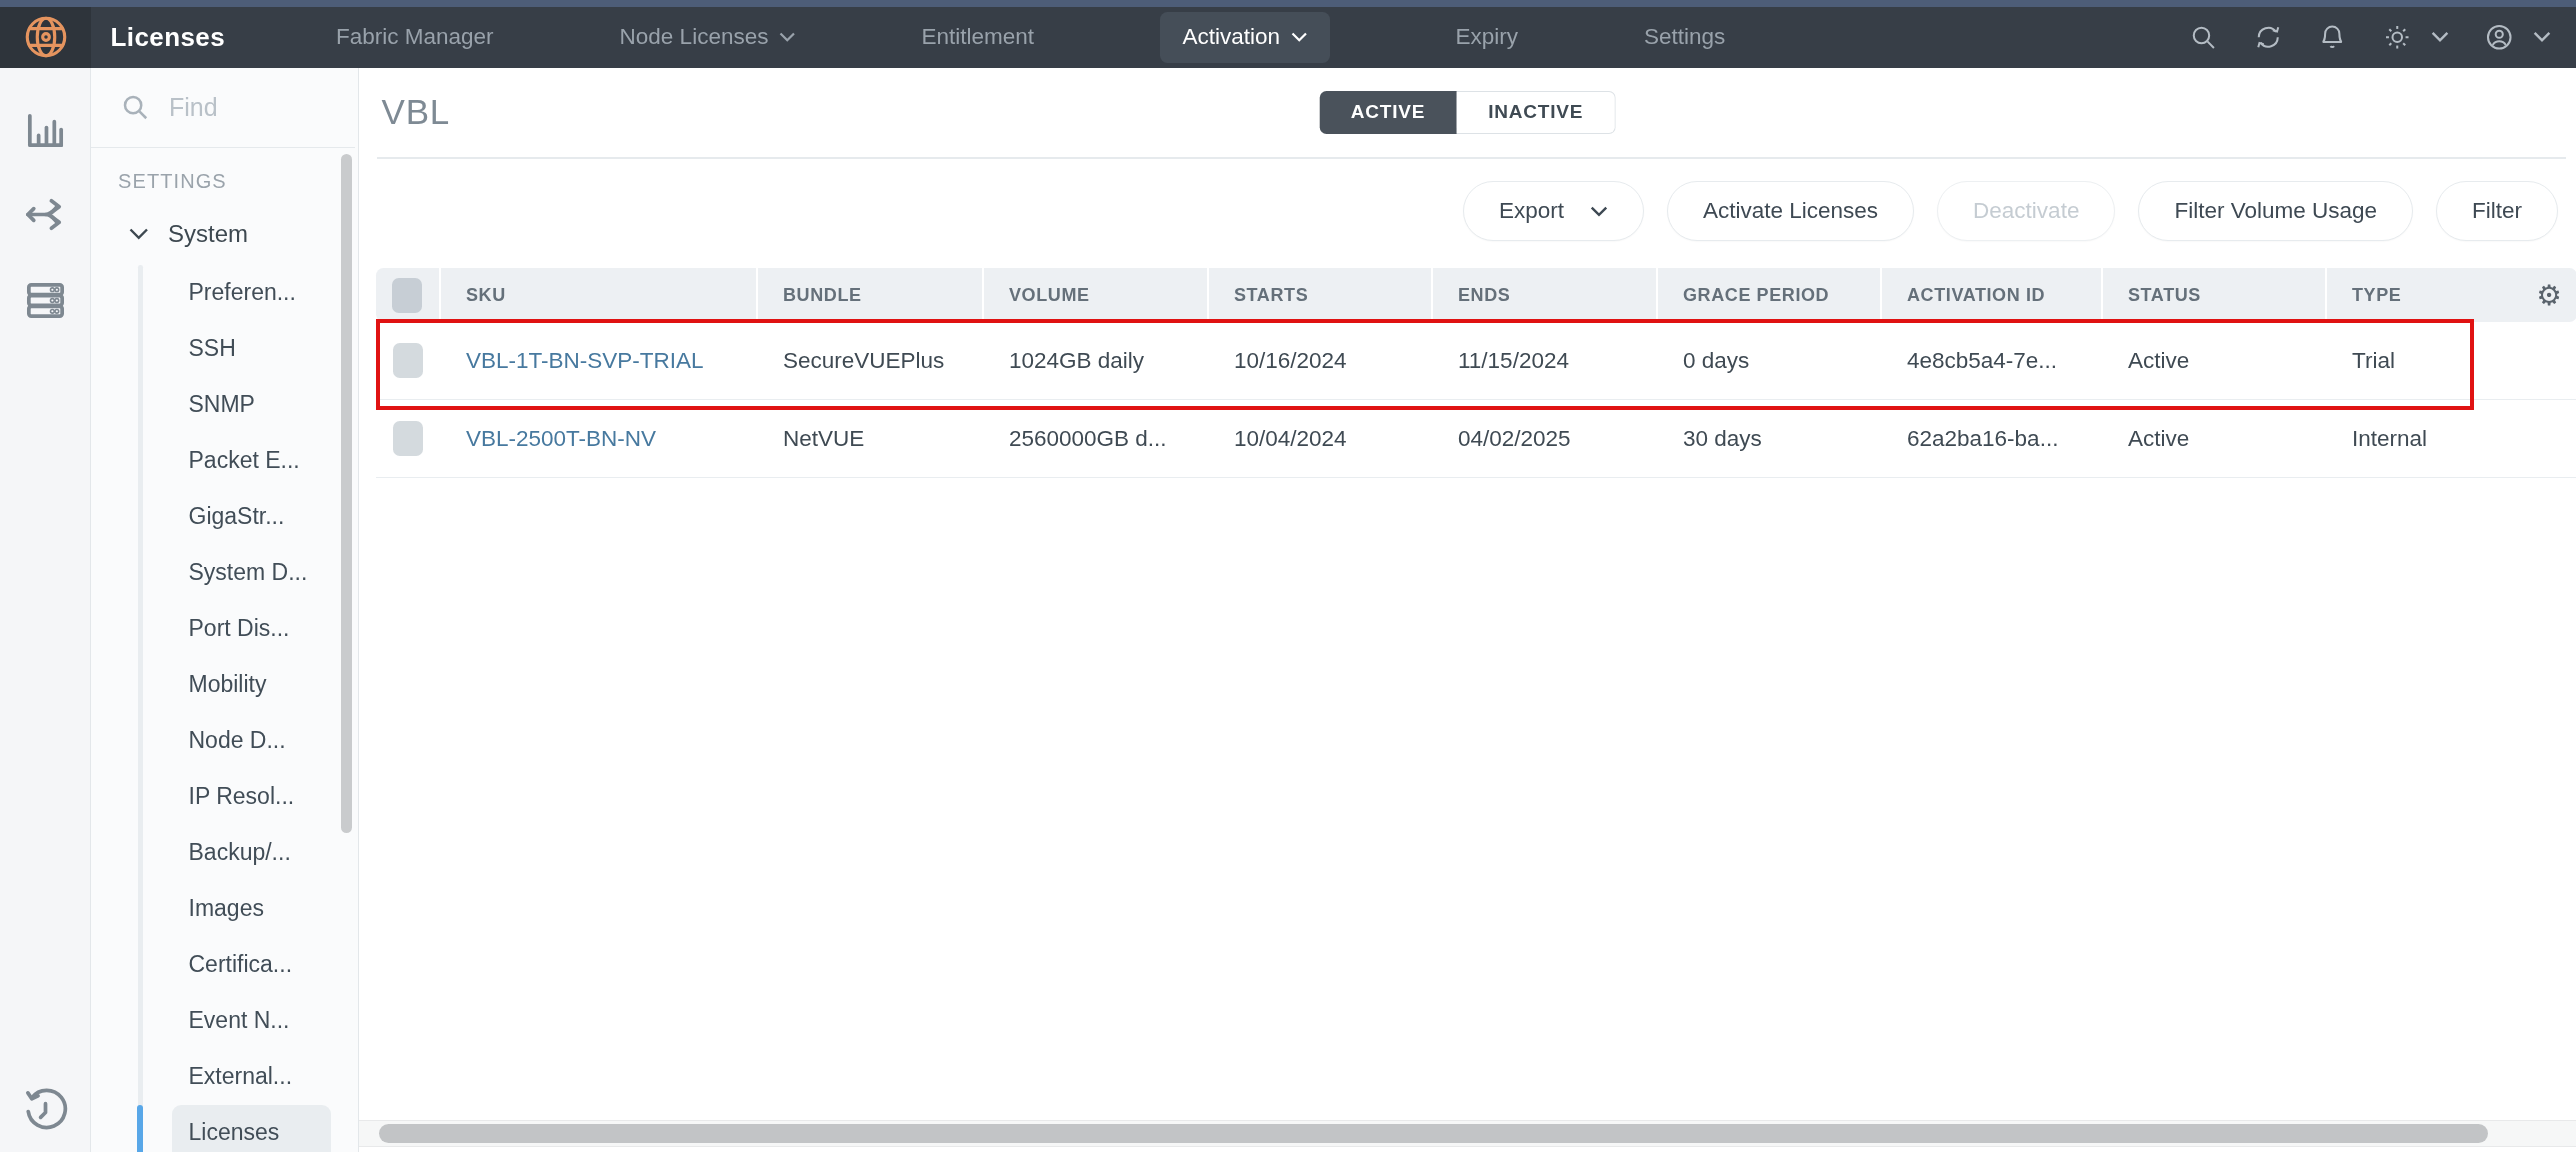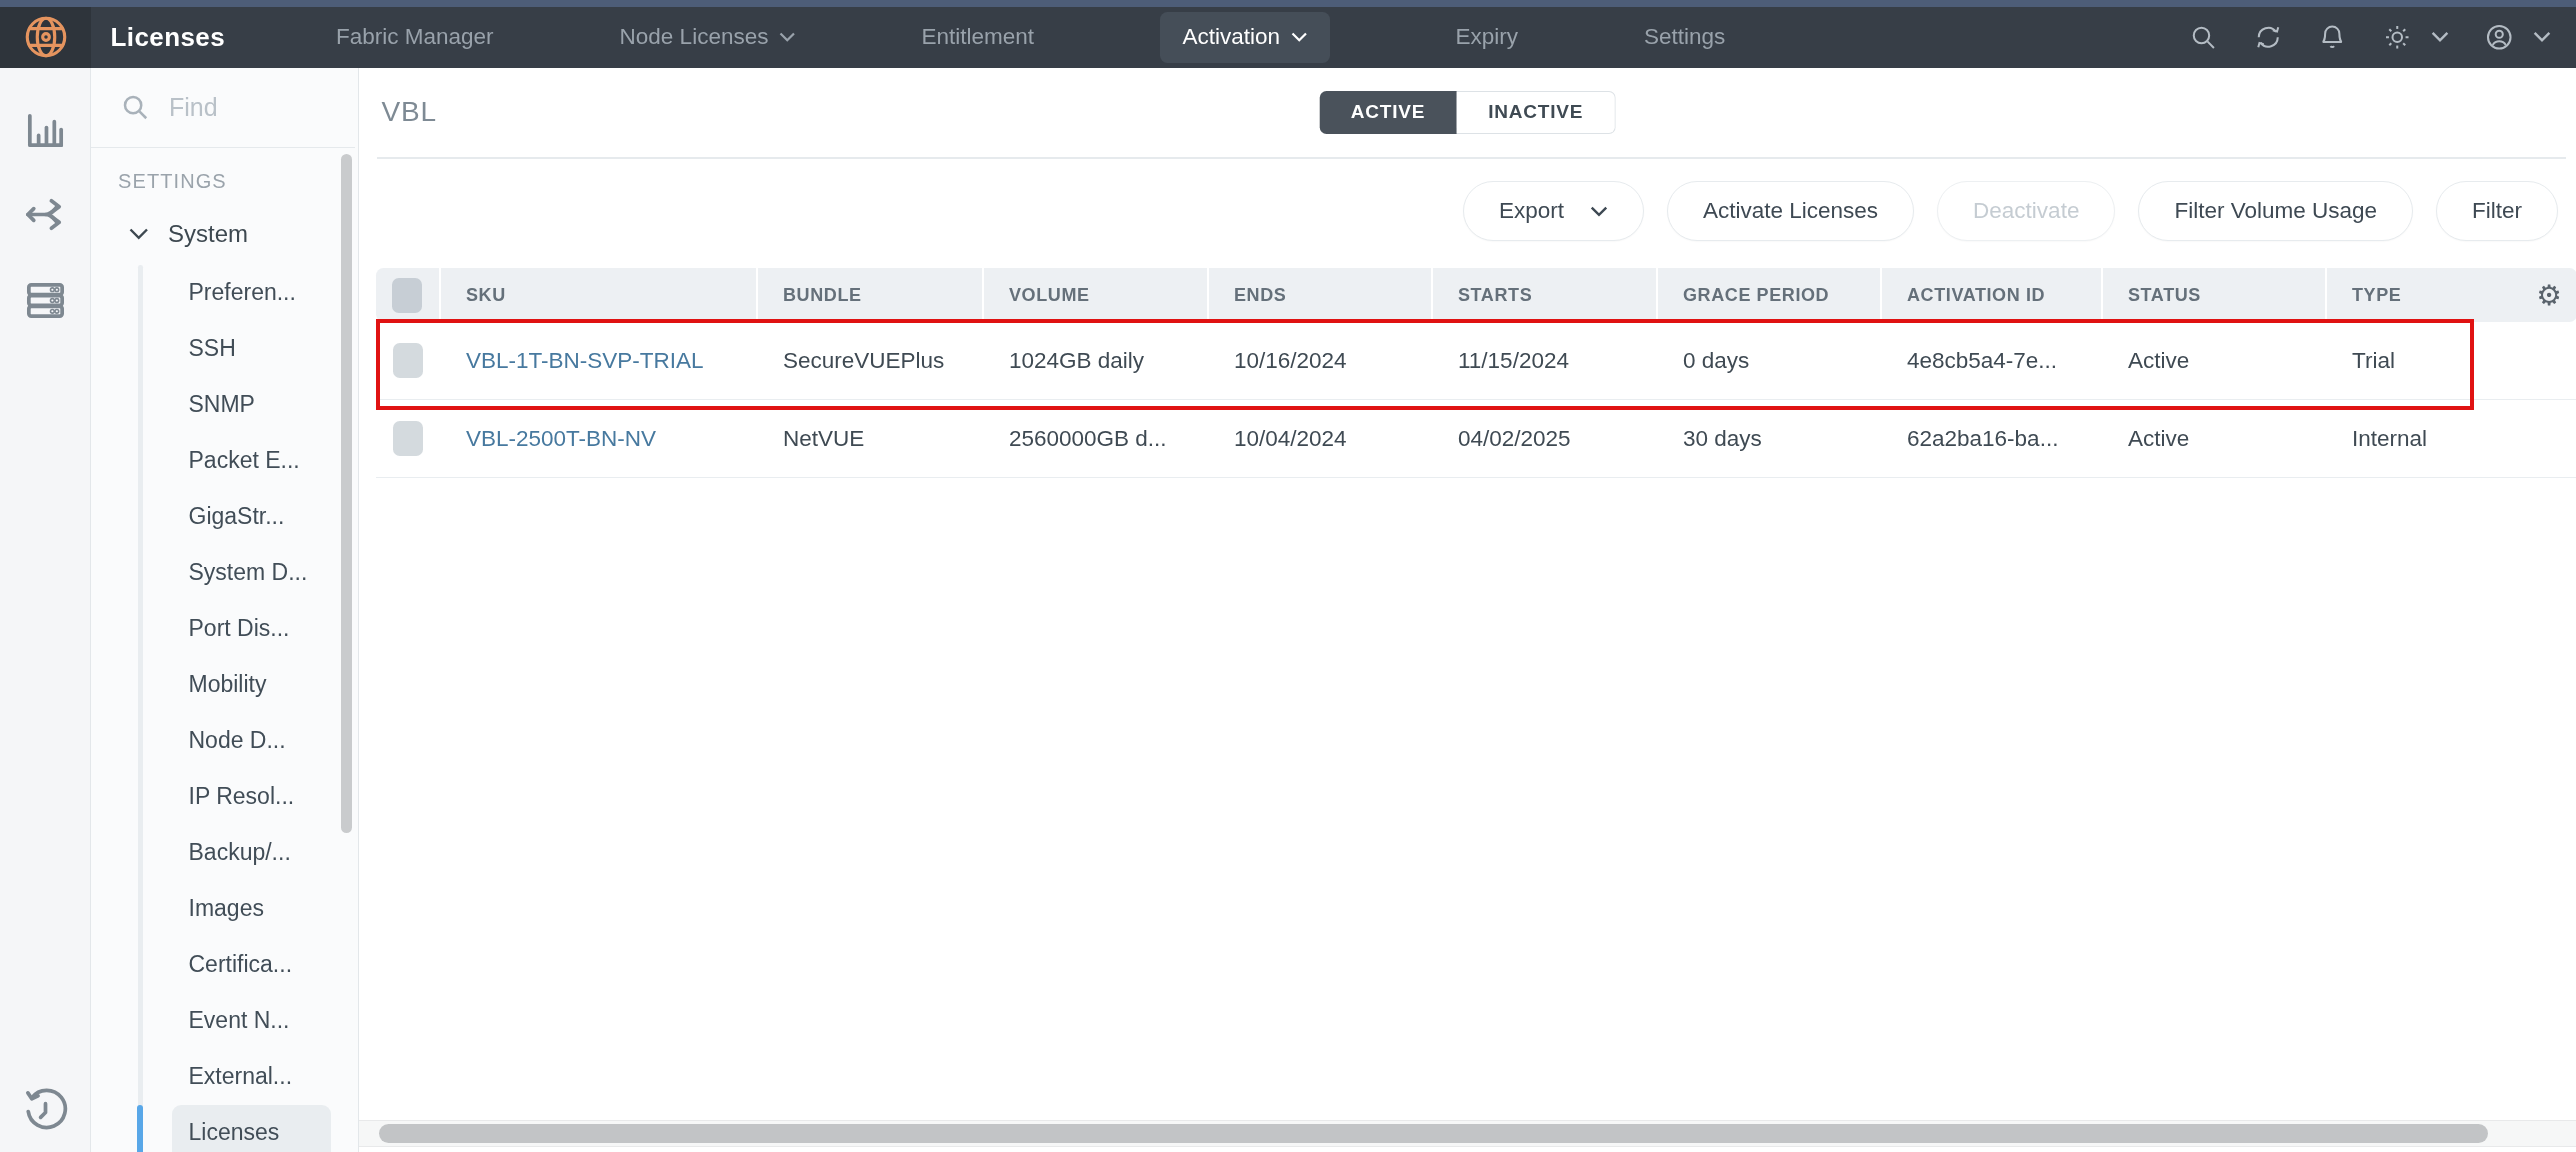--- a/index.html
+++ b/index.html
@@ -45,21 +45,21 @@
   .items-wrap { position:relative; margin-top:16.5px; }
   .guide { position:absolute; left:47px; top:0; bottom:-30px; width:4.5px; background:#e9edf0; border-radius:2.3px; }
   .side-item { height:56px; display:flex; align-items:center; margin:0 27px 0 81px; padding-left:16.5px; font-size:23px; color:#414d57; cursor:pointer; border-radius:9px; position:relative; white-space:nowrap; }
   .side-item.selected { background:#e9edf0; }
   .side-item.selected::before { content:''; position:absolute; left:-35px; top:0; width:6px; height:56px; background:var(--accent); border-radius:3px; }
   .side-scrollthumb { position:absolute; right:6px; top:86px; width:11.3px; height:679px; background:#c9cbcd; border-radius:6px; cursor:pointer; }
 
   
   .main { flex:1; position:relative; background:#fff; min-width:0; }
   .title-row { height:89px; position:relative; display:flex; align-items:center; }
-  .page-title { margin-left:22.5px; font-size:28px; color:#7e8a94; letter-spacing:0.8px; }
+  .page-title { margin-left:22.5px; font-size:35px; color:#7e8a94; letter-spacing:0.8px; }
   .toggle { position:absolute; left:50%; transform:translateX(-50%); top:23px; display:flex; height:43px; cursor:pointer; }
   .tg { font-size:19px; font-weight:bold; letter-spacing:0.8px; display:flex; align-items:center; padding:0 31.5px; }
   .tg.on { background:#4a525b; color:#fff; border-radius:6.8px 0 0 6.8px; }
   .tg.off { background:#fff; color:#3f4a53; border:1.5px solid #dde2e6; border-left:none; border-radius:0 6.8px 6.8px 0; }
   .rule { border-bottom:2.3px solid #e6eaed; margin:0 10.5px 0 18px; }
   .actions-row { display:flex; justify-content:flex-end; align-items:center; gap:23px; margin-top:22.5px; padding-right:18px; }
   .btn { height:60px; background:#fff; border:1.5px solid #e7ebee; border-radius:30px; font-size:22.5px; color:#3e4953;
          display:flex; align-items:center; gap:26px; padding:0 35px; cursor:pointer; font-family:inherit; box-shadow:0 0.8px 1.5px rgba(0,0,0,0.03); white-space:nowrap; }
   .btn svg { width:18px; height:11.3px; stroke:#3e4953; stroke-width:3; fill:none; }
   .btn.disabled { color:#c5ccd2; border-color:#edf0f2; cursor:default; }
@@ -316,22 +316,22 @@
       </div>
 
       <div class="table">
         <div class="trow thead">
           <div>
               <div class="cb"></div>
             </div>
           <div>SKU</div>
           <div>BUNDLE</div>
           <div>VOLUME</div>
+          <div>STARTS</div>
           <div>ENDS</div>
-          <div>STARTS</div>
           <div>GRACE PERIOD</div>
           <div>ACTIVATION ID</div>
           <div>STATUS</div>
           <div>
             <span>TYPE</span>
             <span class="gear">⚙</span>
           </div>
         </div>
         <div id="table-body">
   <div class="trow tbody-row highlighted">

